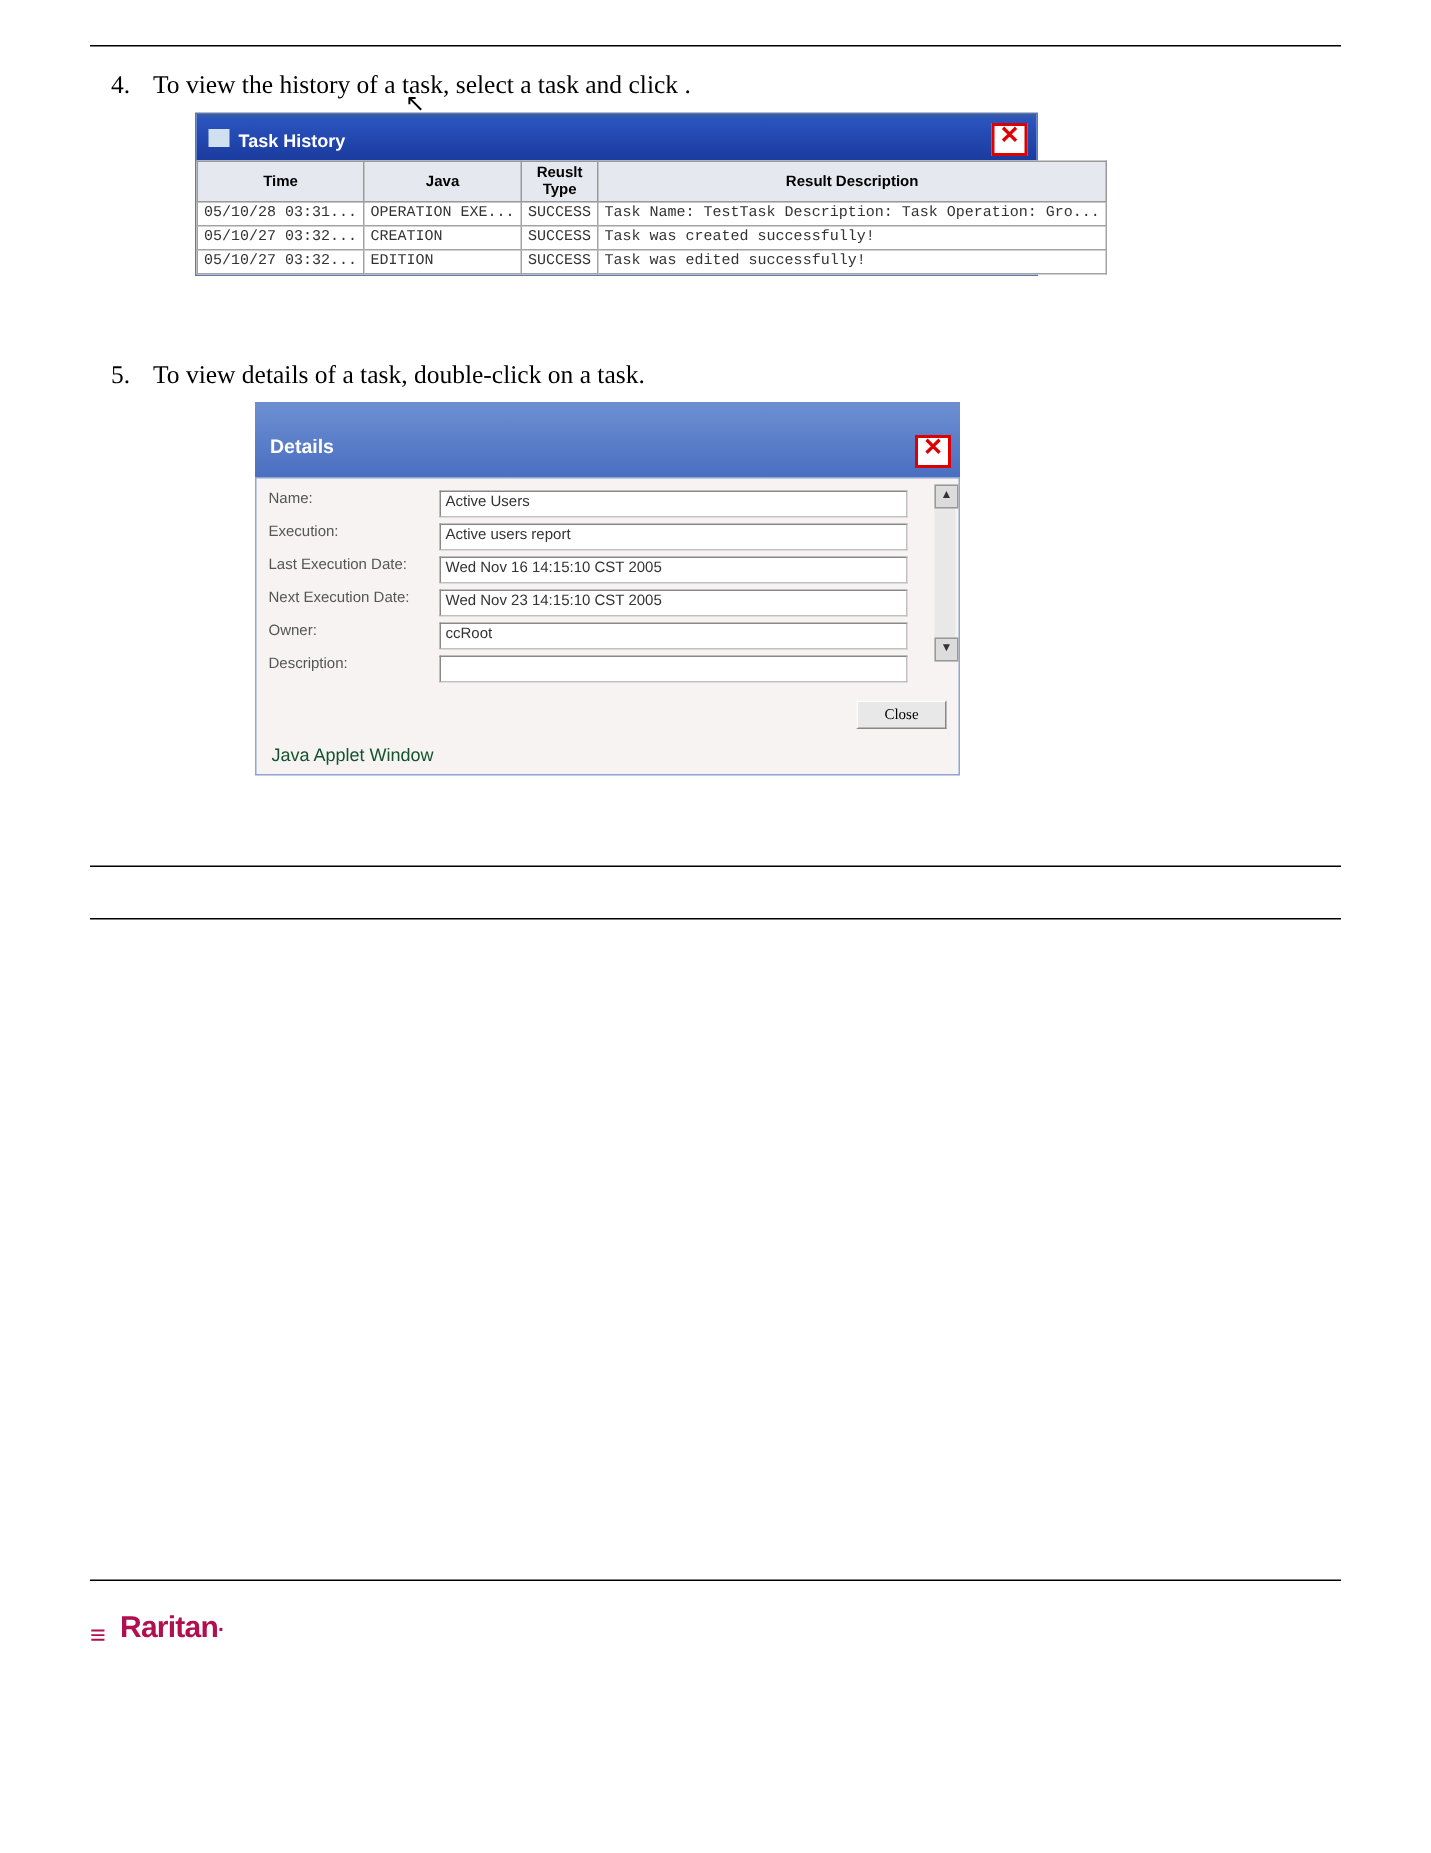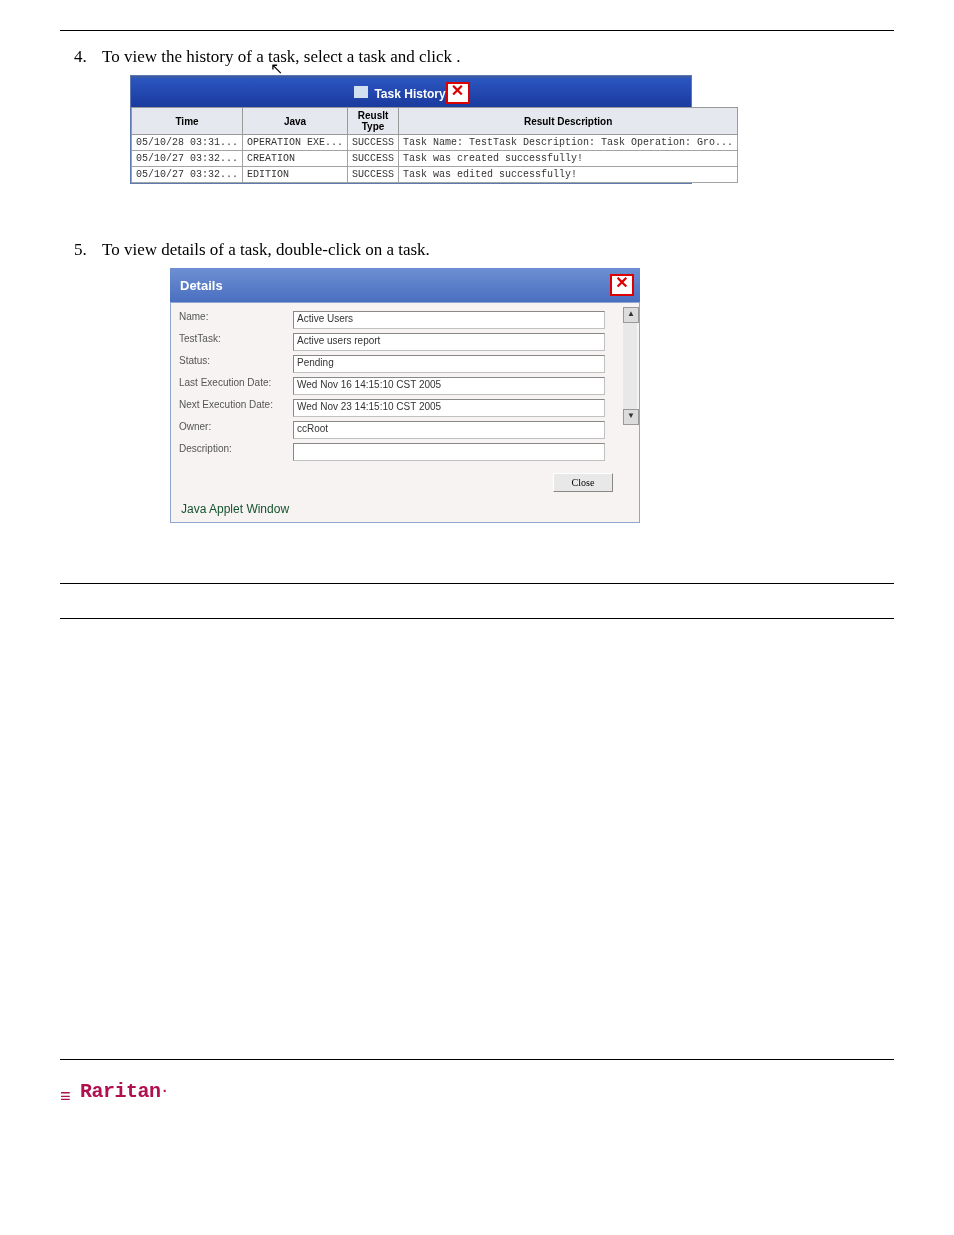--- a/index.html
+++ b/index.html
@@ -3,44 +3,44 @@
 <meta charset="utf-8">
 <style>
 body{margin:0;padding:0;font-family:"Times New Roman",serif;background:#fff;color:#000}
 .page{width:954px;margin:0 auto;padding:30px 60px 20px 60px;box-sizing:border-box}
 hr{border:none;border-top:1px solid #000;margin:0}
 .step{font-size:17px;margin:16px 0 8px 14px;display:flex}
 .step .n{width:28px;flex-shrink:0}
 .fig{margin-left:70px}
 .th-win{width:560px;border:1px solid #5c7aaf}
 .th-top{height:2px;background:#3b5aa6}
-.th-title{background:linear-gradient(#2c56c0,#1a3a9e);color:#fff;font-family:Verdana,Arial,sans-serif;font-size:12px;font-weight:bold;padding:4px 6px 3px 8px;display:flex;align-items:center;justify-content:center}
+.th-title{background:linear-gradient(#2c56c0,#1a3a9e);color:#fff;font-family:Verdana,Arial,sans-serif;font-size:12px;font-weight:bold;padding:4px 6px 3px 8px;display:flex;align-items:center;justify-content:space-between}
 .th-title .ic{width:14px;height:12px;background:#d0e0f0;margin-right:6px;display:inline-block}
 .th-close{width:20px;height:18px;background:#fff;border:2px solid #d00;color:#d00;font-weight:bold;font-size:16px;line-height:14px;text-align:center;font-family:Arial}
 table.grid{width:100%;border-collapse:collapse;font-family:"Courier New",monospace;font-size:10px;color:#333;background:#fff}
 table.grid th{background:#e6e8ef;border:1px solid #999;font-family:Verdana,Arial;font-size:10px;font-weight:bold;padding:2px 4px;color:#000}
 table.grid td{border:1px solid #a3a3a3;padding:2px 4px;white-space:nowrap;overflow:hidden}
 table.grid .col1{width:92px}
 table.grid .col2{width:102px}
 table.grid .col3{width:78px}
 .cursor-arrow{position:absolute;top:-16px;left:140px;font-size:16px;color:#000}
 .det-win{width:470px;margin-left:110px}
-.det-title{background:linear-gradient(#6d8fd2,#4a6fc0);color:#fff;font-family:Verdana,Arial;font-size:13px;font-weight:bold;padding:6px 6px 6px 10px;display:flex;justify-content:space-between;align-items:center}
+.det-title{background:linear-gradient(#6d8fd2,#4a6fc0);color:#fff;font-family:Verdana,Arial;font-size:13px;font-weight:bold;padding:22px 6px 6px 10px;display:flex;justify-content:space-between;}
 .det-body{background:#f6f3f2;border:1px solid #8fa6d0;padding:6px 6px 4px 8px;font-family:Verdana,Arial;font-size:10px;color:#333;position:relative}
 .det-row{display:flex;padding:2px 0}
 .det-lab{width:114px;color:#555}
 .det-val{border:1px solid #c0c0c0;border-top-color:#888;border-left-color:#888;background:#fff;padding:1px 3px;flex:1;height:14px;margin-right:28px}
 .scroll{position:absolute;right:2px;top:4px;width:14px;height:118px;background:#e8e8e8}
 .scroll .btn{width:14px;height:14px;background:#dcdcdc;border:1px solid #999;font-size:8px;text-align:center;line-height:12px}
 .scroll .btn.dn{position:absolute;bottom:0}
-.close-btn{margin:10px 20px 6px auto;display:block;width:60px;font-family:Verdana;font-size:10px;padding:3px 0;background:#e8e8e8;border:1px solid #888;border-top-color:#fff;border-left-color:#fff}
+.close-btn{margin:10px 2px 6px auto;display:block;width:60px;font-family:Verdana;font-size:10px;padding:3px 0;background:#e8e8e8;border:1px solid #888;border-top-color:#fff;border-left-color:#fff}
 .javawin{font-family:Verdana,Arial;font-size:12px;padding:4px 0 2px 2px;color:#14532d}
 .gap{height:440px}
 .footer{margin-top:20px}
-.logo{font-family:Liberation Mono, monospace;font-size:20px;font-weight:bold;color:#b01050;letter-spacing:-0.5px}
+.logo{font-family:Liberation Sans, sans-serif;font-size:20px;font-weight:bold;color:#b01050;letter-spacing:-0.5px}
 .logo .r{font-size:14px;vertical-align:top}
 .logo-pre{display:inline-block;width:18px;height:14px;margin-right:2px;vertical-align:middle}
 .logo-pre::before{content:"≡";color:#b01050;font-size:18px;letter-spacing:-4px}
 </style>
 </head>
 <body>
 <div class="page">
 <hr>
 
 <div class="step">
@@ -102,26 +102,22 @@
 <div class="det-body">
 <div class="scroll">
 <div class="btn">▲</div>
 <div class="btn dn">▼</div>
 </div>
 <div class="det-row">
           <span class="det-lab">Name:</span>
           <span class="det-val">Active Users</span>
         </div>
 <div class="det-row">
-          <span class="det-lab">TestTask:</span>
+          <span class="det-lab">Execution:</span>
           <span class="det-val">Active users report</span>
-        </div>
-<div class="det-row">
-          <span class="det-lab">Status:</span>
-          <span class="det-val">Pending</span>
         </div>
 <div class="det-row">
           <span class="det-lab">Last Execution Date:</span>
           <span class="det-val">Wed Nov 16 14:15:10 CST 2005</span>
         </div>
 <div class="det-row">
           <span class="det-lab">Next Execution Date:</span>
           <span class="det-val">Wed Nov 23 14:15:10 CST 2005</span>
         </div>
 <div class="det-row">

